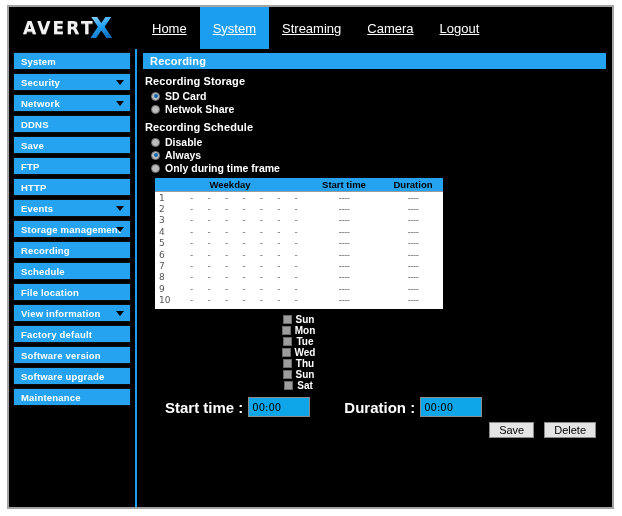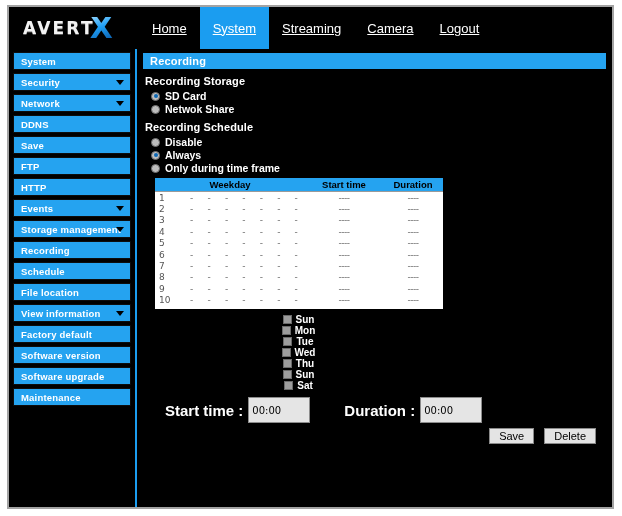--- a/index.html
+++ b/index.html
@@ -280,22 +280,22 @@
   }
   #time-row .tlabel {
     color: #ffffff;
     font-size: 15px;
     font-weight: bold;
     margin-right: 5px;
     padding-left: 16px;
   }
   .tinput {
     width: 62px;
-    height: 26px;
-    background: #e5e5e5;
+    height: 20px;
+    background: #0ea5e9;
     border: 1px solid #8c8c8c;
     box-sizing: border-box;
     font-family: "DejaVu Sans", sans-serif;
     font-size: 10px;
     color: #000000;
     padding: 0 3px;
     margin-right: 18px;
   }
 
   

